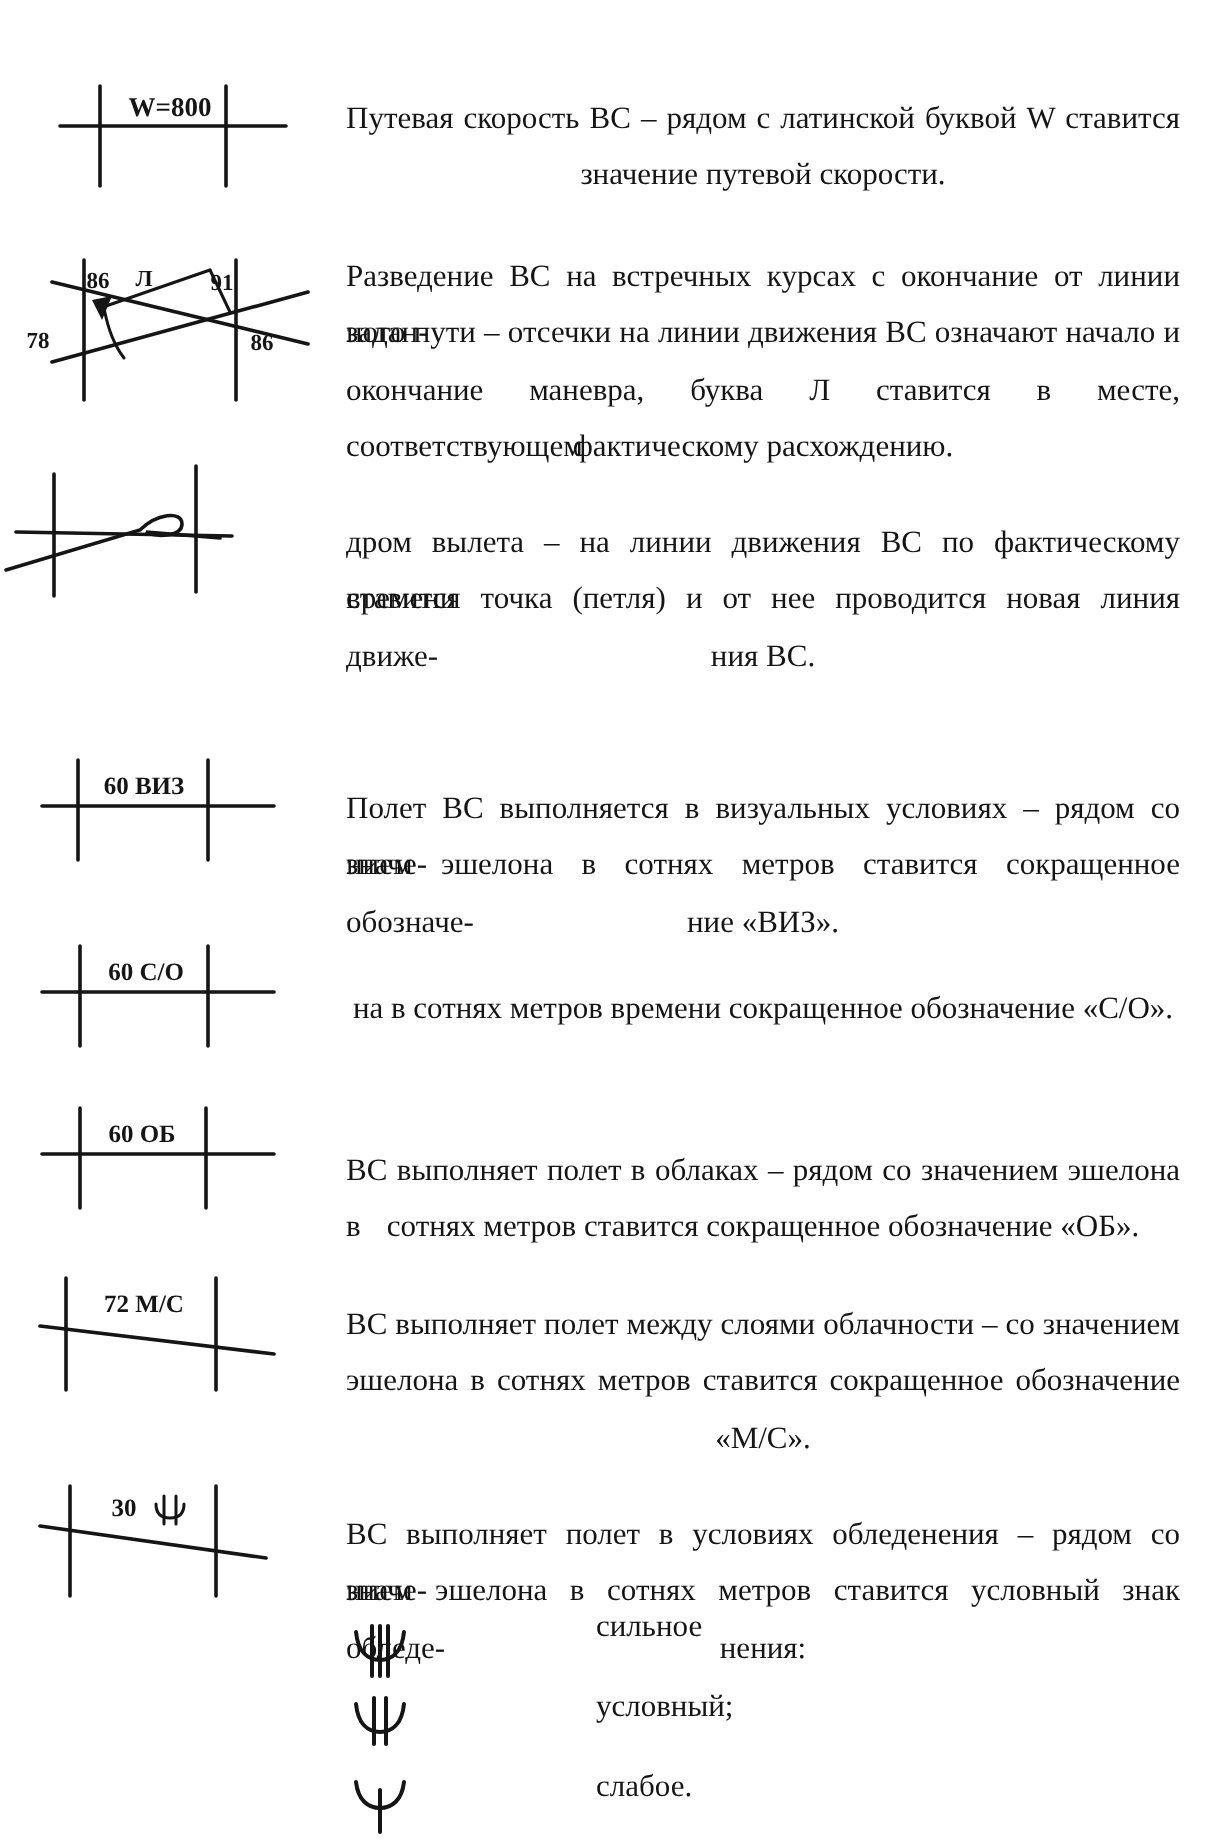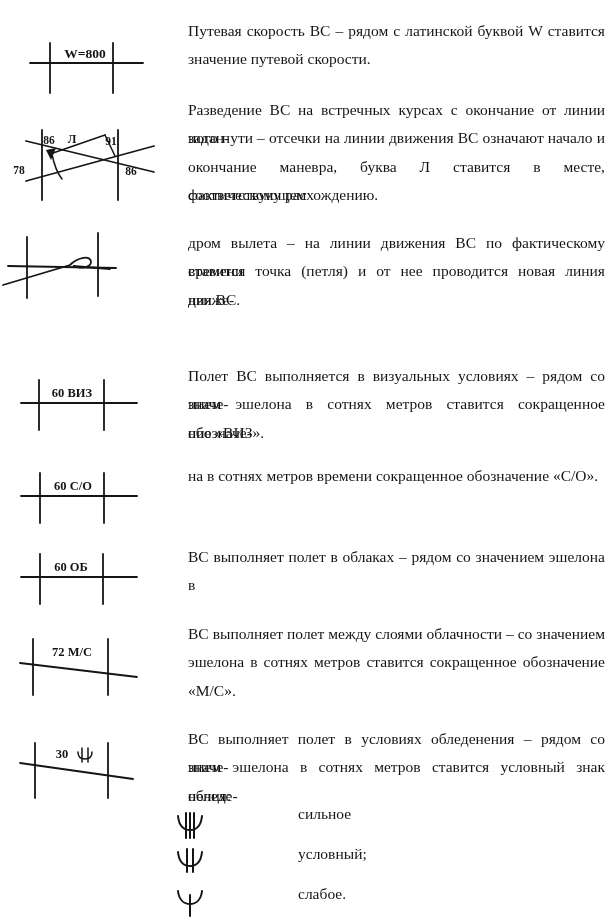--- a/index.html
+++ b/index.html
@@ -7,28 +7,28 @@
     position:relative;
     width:614px;height:921px;
     background:#ffffff;
     color:#151515;
     font-family:"Liberation Serif", serif;
     overflow:hidden;
     margin:0 auto;
   }
   .para{
     position:absolute;
-    left:188px;width:417px;
+    left:173px;width:417px;margin-top:29px;
   }
   .line{
     font-size:15.5px;
     line-height:28.4px;
     height:28.4px;
     white-space:normal;
-    text-align:left;
+    text-align:center;
   }
   .line.j{
     text-align:justify;
     text-align-last:justify;
     text-justify:inter-word;
   }
   .diag{position:absolute;}
   .diag path,.diag line{
     stroke:#151515;stroke-width:1.8;fill:none;stroke-linecap:round;
   }
@@ -125,20 +125,21 @@
   </div>
 
   <svg class="diag" style="left:15px;top:550px" width="130" height="58" viewBox="0 0 130 58">
     <path d="M6,27 H122"></path>
     <path d="M25,4 V54"></path>
     <path d="M88,4 V54"></path>
     <text x="56" y="21">60 ОБ</text>
   </svg>
   <div class="para" style="top:543px">
     <div class="line j">ВС выполняет полет в облаках – рядом со значением эшелона в</div>
+    <div class="line">сотнях метров ставится сокращенное обозначение «ОБ».</div>
   </div>
 
   <svg class="diag" style="left:15px;top:636px" width="130" height="62" viewBox="0 0 130 62">
     <path d="M18,3 V59"></path>
     <path d="M93,3 V59"></path>
     <path d="M5,27 L122,41"></path>
     <text x="57" y="20">72 М/С</text>
   </svg>
   <div class="para" style="top:620px">
     <div class="line j">ВС выполняет полет между слоями облачности – со значением</div>

